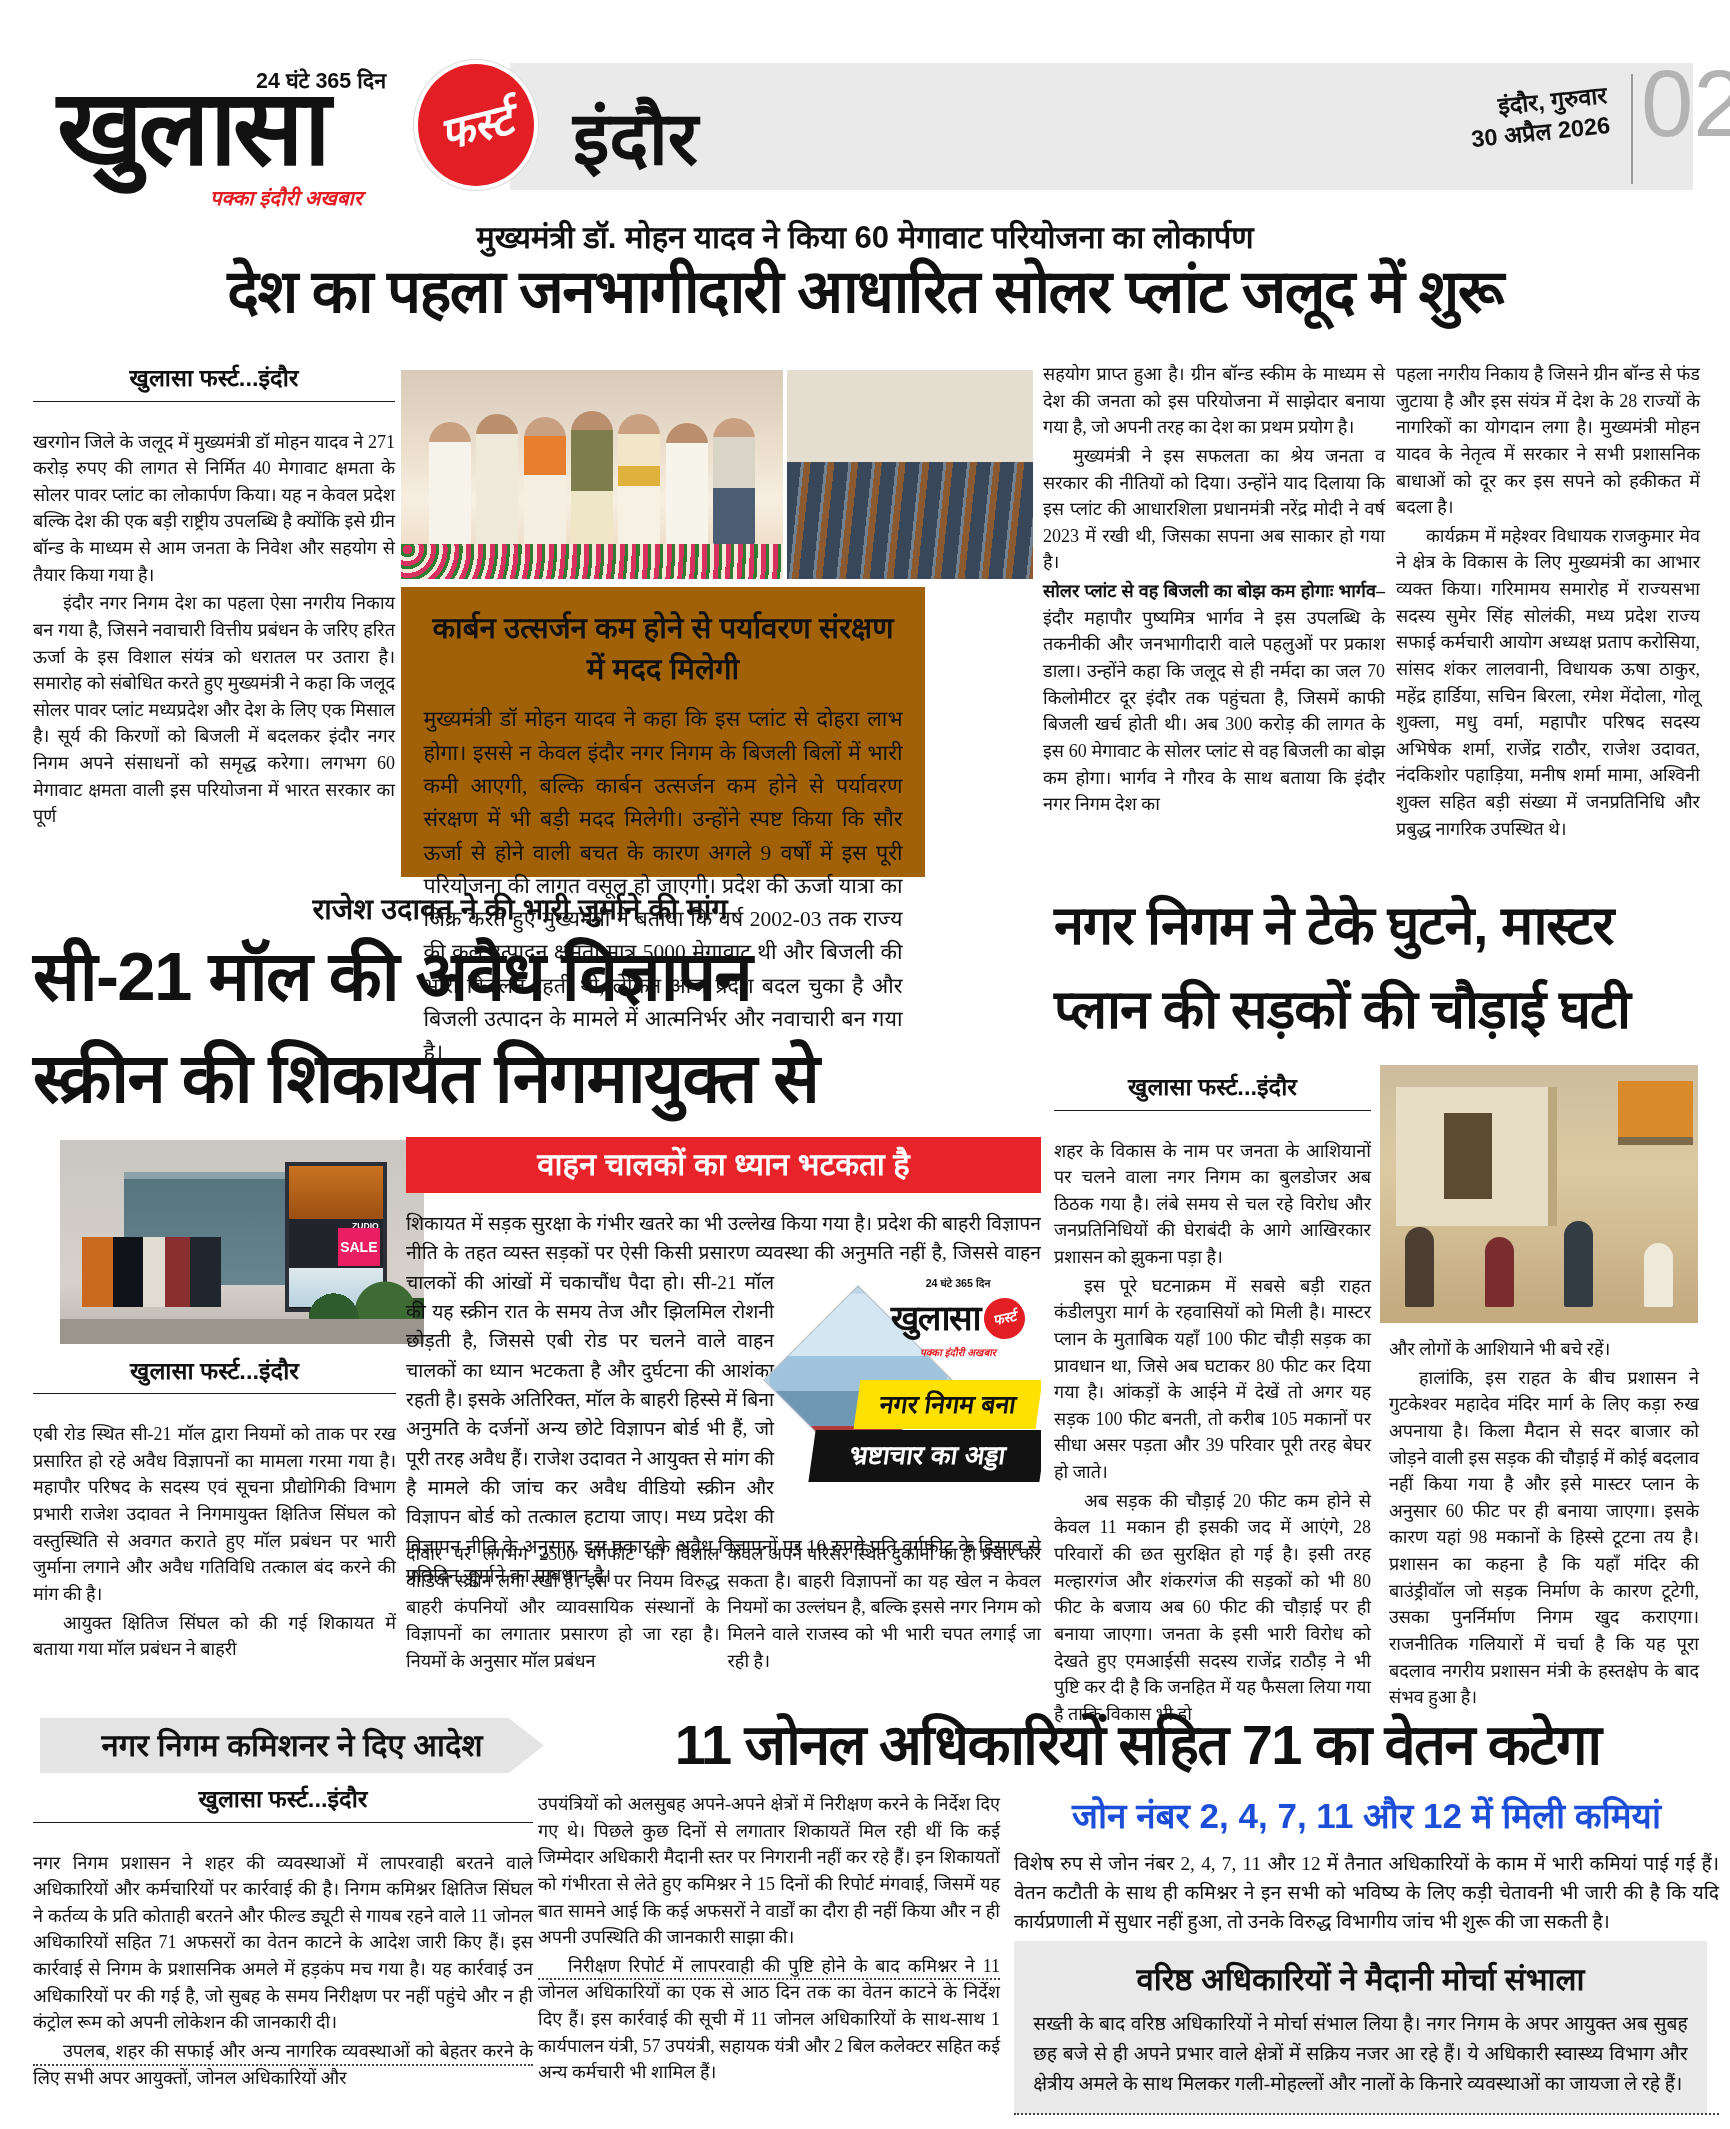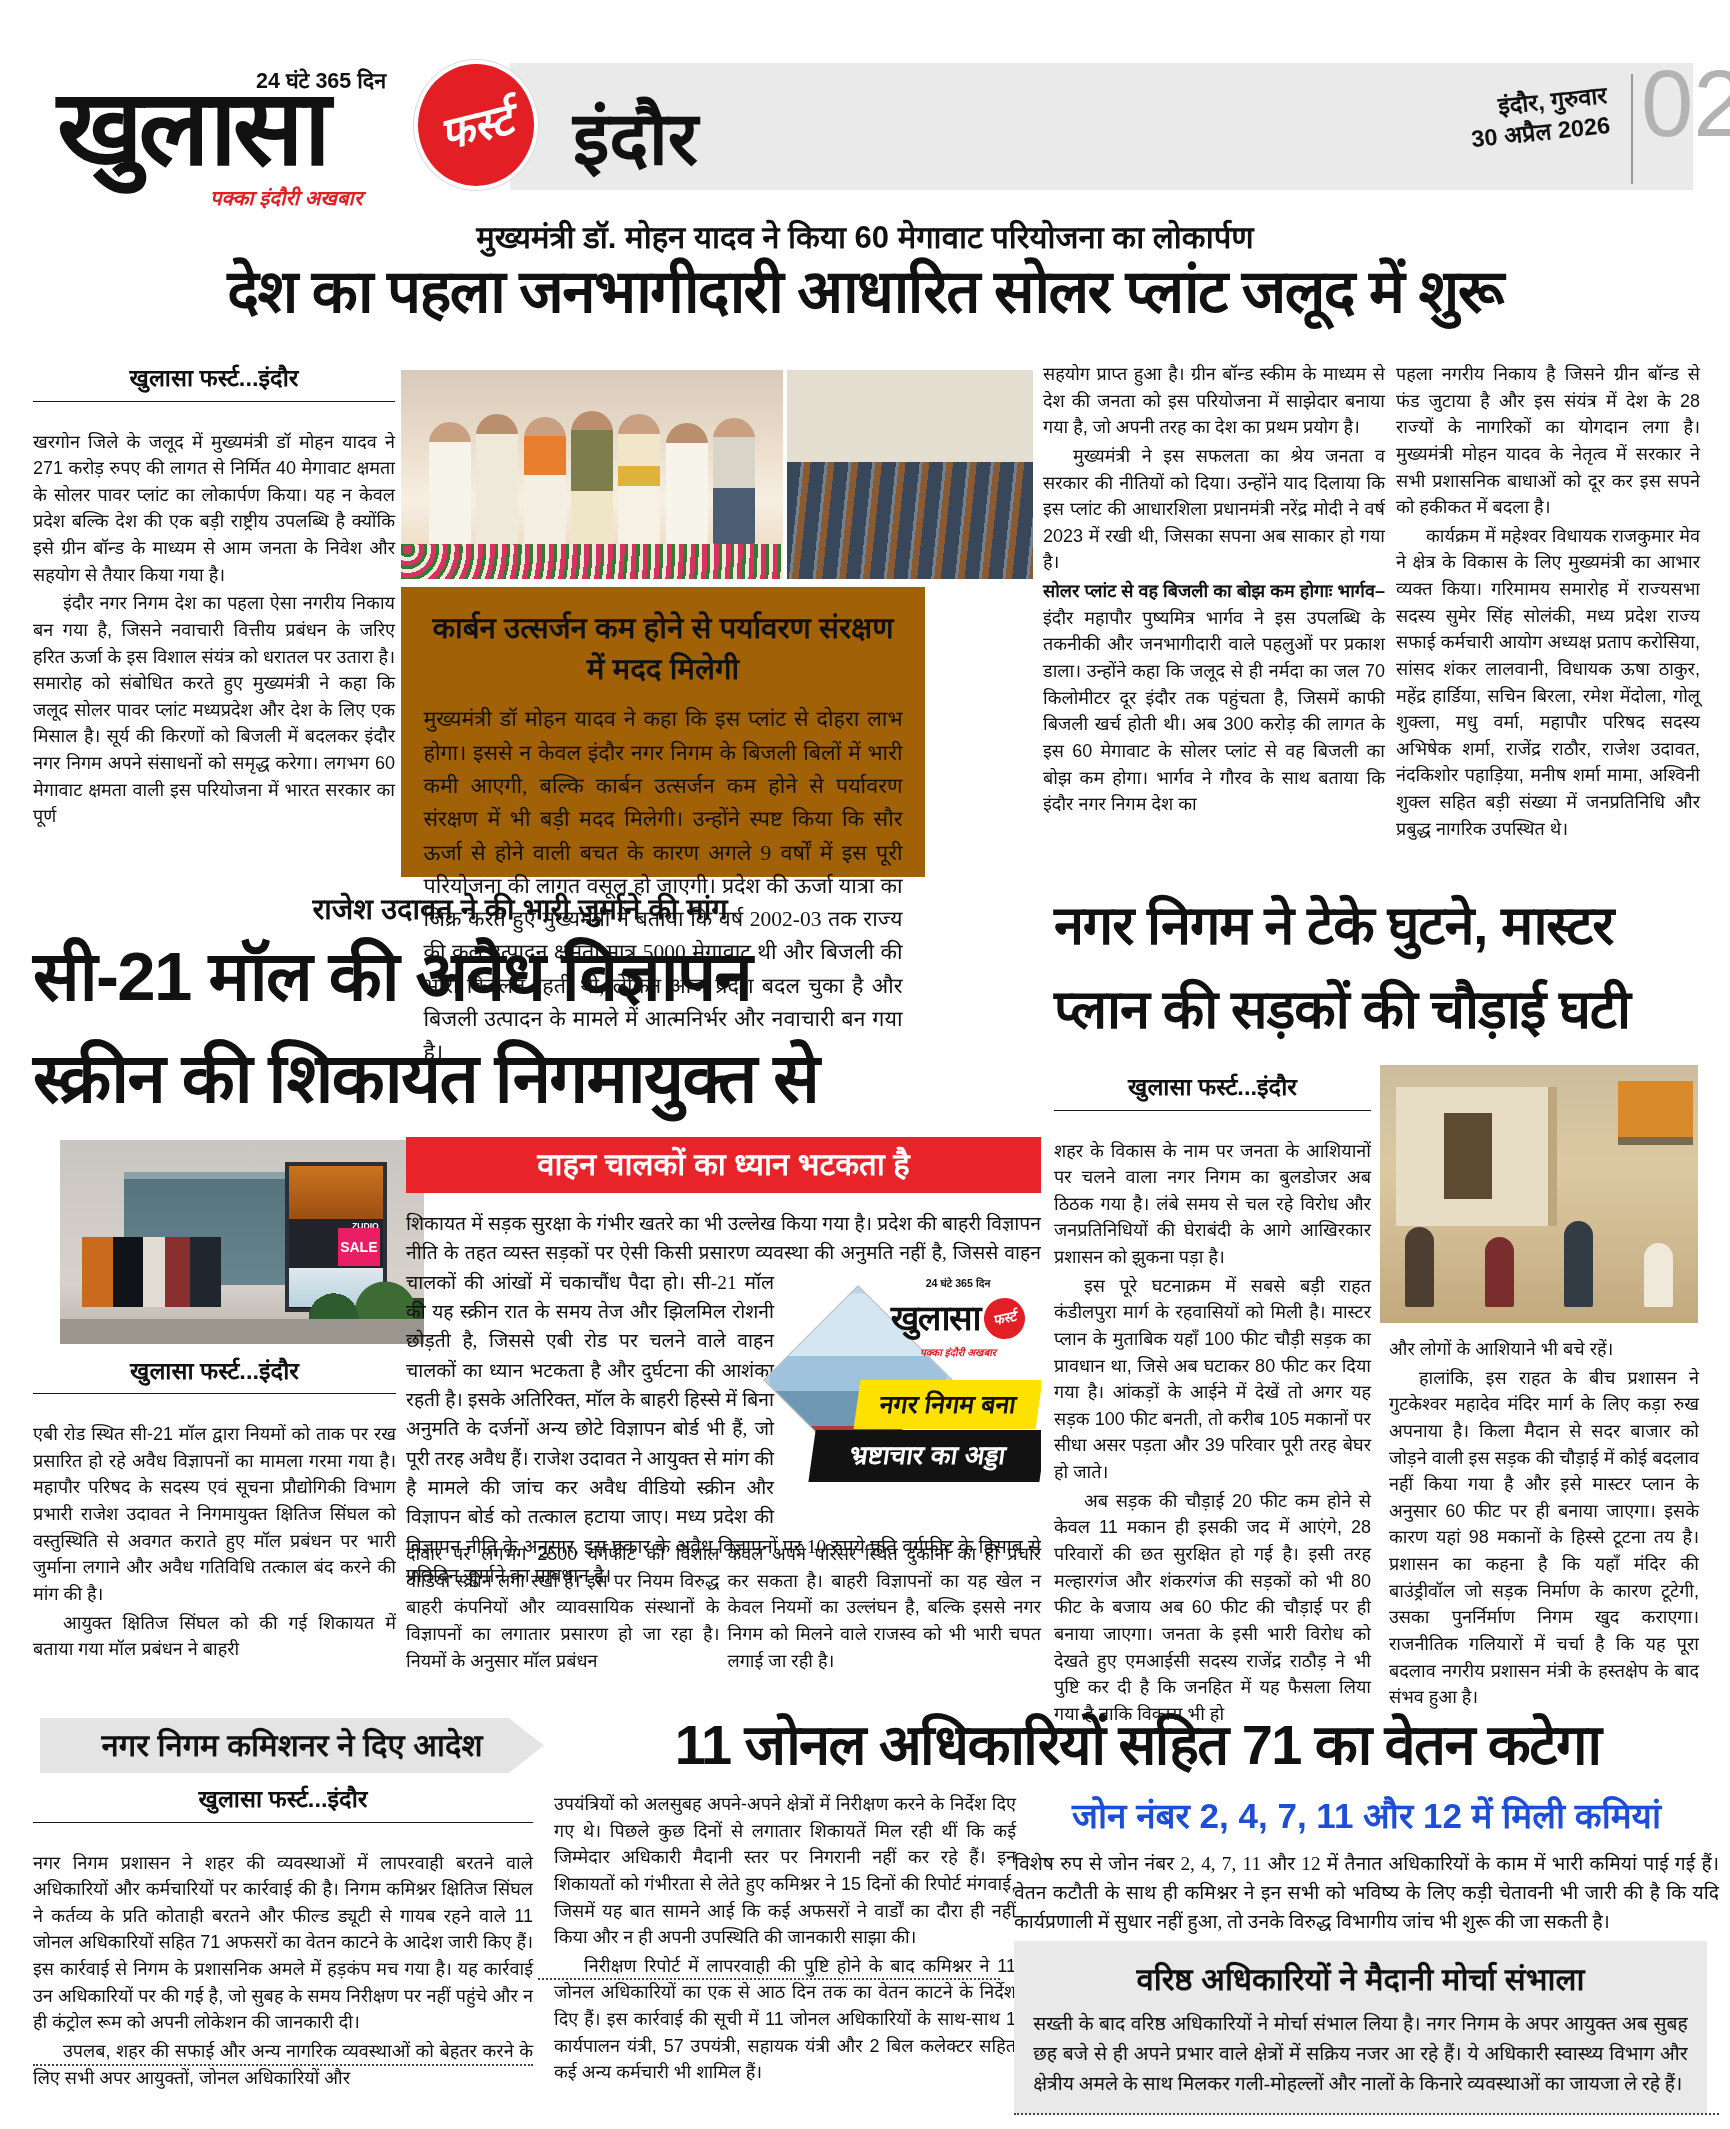--- a/index.html
+++ b/index.html
@@ -22,21 +22,21 @@
   .edition { left:573px; top:85px; font-size:74px; font-weight:900; }
   .dateline { left:1416px; top:90px; width:193px; text-align:right; font-size:23.6px;
     font-weight:800; line-height:1.28; transform:rotate(-6deg); }
   .pg-divider { left:1631px; top:74px; width:2.1px; height:110px; background:#999; }
   .page-number { left:1641px; top:57px; font-size:94px; font-weight:400; color:#b3b3b3; line-height:1; }
 
   
   .byline-block { text-align:center; font-weight:800; font-size:23.6px; padding-bottom:7.5px;
     border-bottom:1.6px solid #1a1a1a; margin-bottom:27px; }
   .body p { font-size:18px; line-height:1.48; text-align:justify; margin-bottom:2.1px;
-    font-family:Liberation Sans, sans-serif; }
+    font-family:Liberation Serif, serif; }
   .body p.ind { text-indent:30px; }
   .kicker { text-align:center; font-weight:900; }
   .hl { font-weight:700; letter-spacing:-1.6px; }
 
   
   .lead-kicker { left:161px; top:215px; width:1408px; font-size:31px; }
   .lead-headline { left:63px; top:254px; width:1604px; text-align:center; font-size:60px; line-height:1.25; }
   .lead-col1 { left:33px; top:361px; width:362px; }
   .lead-photos { left:401px; top:370px; width:632px; height:209px; display:flex; gap:4.3px; }
   .photo { position:relative; overflow:hidden; }
@@ -118,21 +118,21 @@
   .road-headline { left:1054px; top:884px; width:670px; font-size:54px; line-height:1.55; letter-spacing:-1.1px; }
   .road-col1 { left:1054px; top:1070px; width:317px; }
   .road-col2 { left:1389px; top:1336px; width:310px; }
 
   
   .sal-kicker { left:40px; top:1718px; width:504px; height:55px; background:#e4e4e4;
     clip-path:polygon(0 0,93% 0,100% 50%,93% 100%,0 100%);
     font-size:31px; font-weight:900; text-align:center; line-height:55px; }
   .sal-left { left:33px; top:1782px; width:500px; }
   .sal-headline { left:555px; top:1710px; width:1165px; text-align:center; font-size:56px; line-height:1.25; }
-  .sal-mid { left:538px; top:1791px; width:462px;margin-left:16px; }
+  .sal-mid { left:538px; top:1791px; width:462px; }
   .sal-subhead { left:1014px; top:1791px; width:705px; text-align:center; color:#1d4ed8;
     font-size:35px; font-weight:900; }
   .sal-right-para { left:1014px; top:1850px; width:705px; font-size:19.3px; line-height:1.5;
     text-align:justify; font-family:"Liberation Serif","DejaVu Serif",serif; }
   .sal-box { left:1014px; top:1941px; width:693px; background:#e9e9e9; padding:16px 19.3px; }
   .sal-box-title { font-size:31px; font-weight:900; text-align:center; margin-bottom:9.7px; }
   .sal-box-body { font-size:19.3px; line-height:1.55; text-align:justify;
     font-family:"Liberation Serif","DejaVu Serif",serif; }
   .dotted { border-top:2.1px dotted #444; }
   .dot-left { left:33px; top:2064px; width:500px; }

